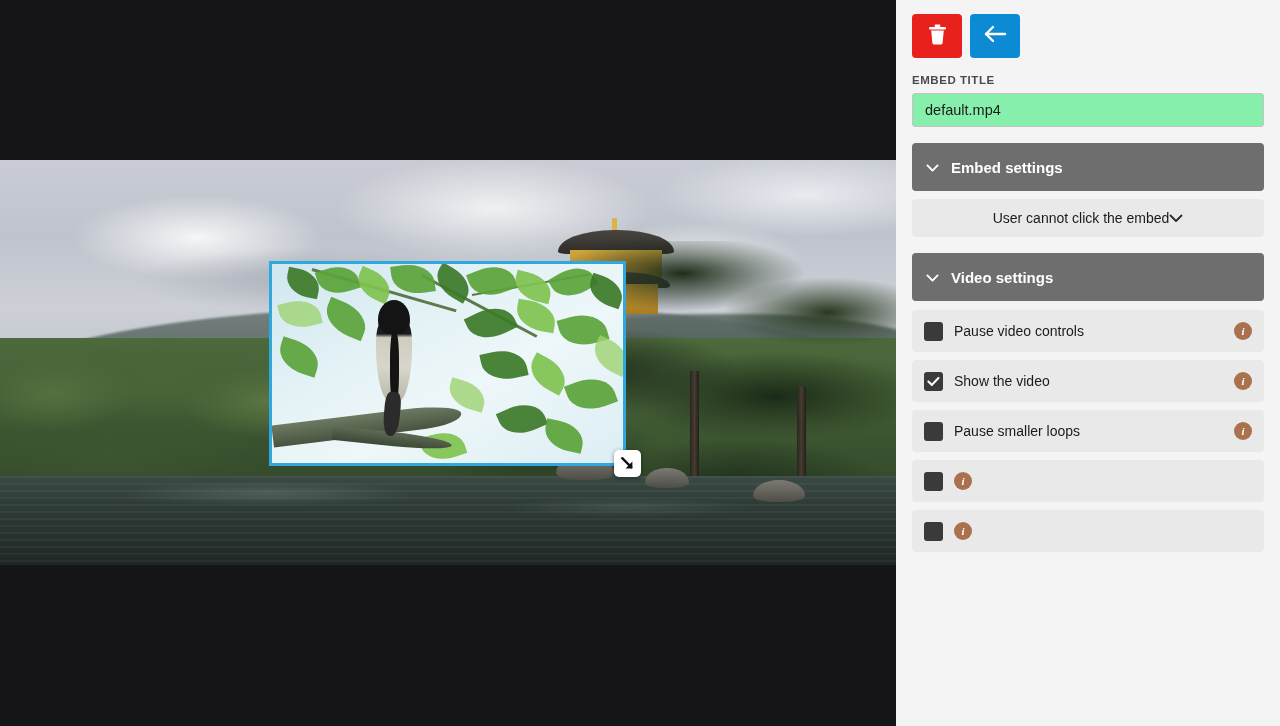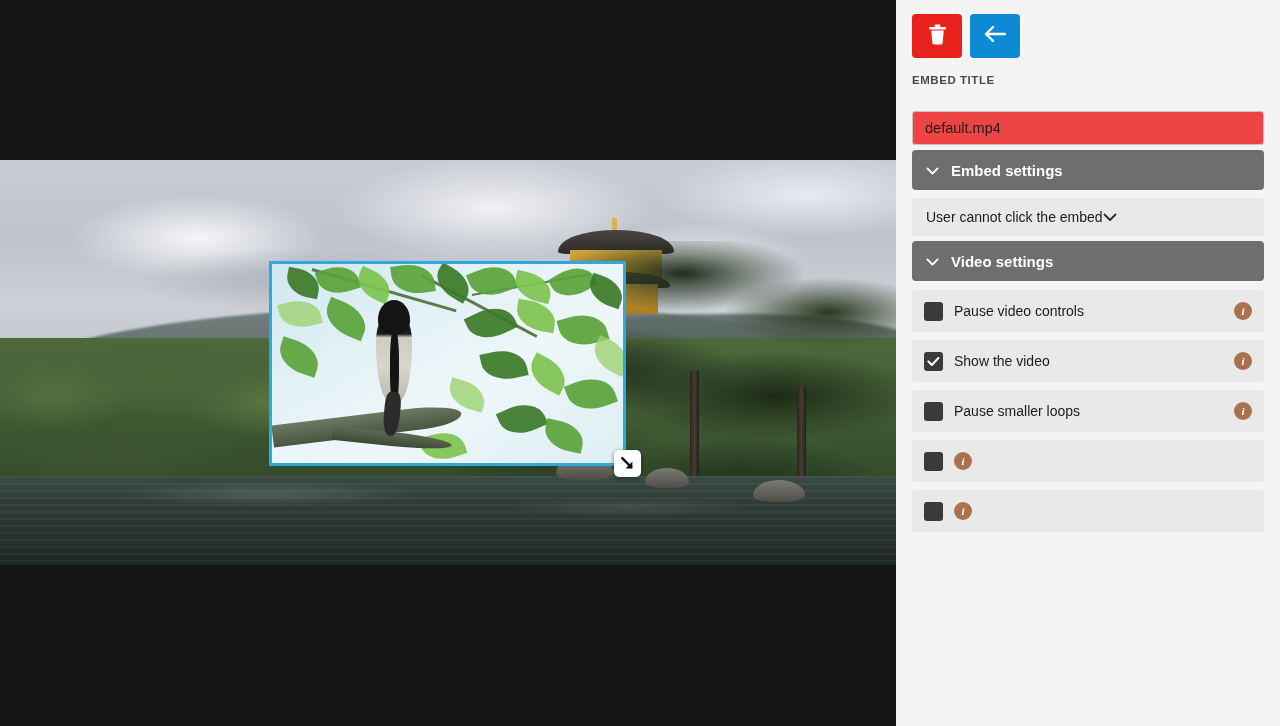--- a/index.html
+++ b/index.html
@@ -251,52 +251,52 @@
 
   .field-label {
     margin-top: 16px;
     font-size: 11.5px;
     font-weight: bold;
     letter-spacing: .55px;
     color: #4a4a4a;
     text-transform: uppercase;
   }
   .text-input {
-    margin-top: 25px;
+    margin-top: 7px;
     width: 100%; height: 34px;
-    background: #ef4444;
+    background: #86efac;
     border: 1px solid #c4c4c4;
     border-radius: 3px;
     padding: 7px 12px;
     font-family: "Liberation Sans", sans-serif;
     font-size: 14.5px;
     color: #1b1b1b;
     outline: none;
   }
 
   .section-header {
-    margin-top: 5px;
-    height: 40px;
+    margin-top: 16px;
+    height: 48px;
     background: #6e6e6e;
     border-radius: 4px;
     display: flex; align-items: center;
     padding: 0 14px;
     gap: 12px;
     color: #ffffff;
     font-size: 15px;
     font-weight: bold;
     cursor: pointer;
   }
 
   .dropdown-row {
     margin-top: 8px;
     height: 38px;
     background: #e9e9e9;
     border-radius: 4px;
-    display: flex; align-items: center; justify-content: flex-start;
+    display: flex; align-items: center; justify-content: center;
     padding: 0 14px;
     font-size: 14px;
     color: #1b1b1b;
     cursor: pointer;
   }
 
   .check-row {
     margin-top: 8px;
     height: 42px;
     background: #e9e9e9;

